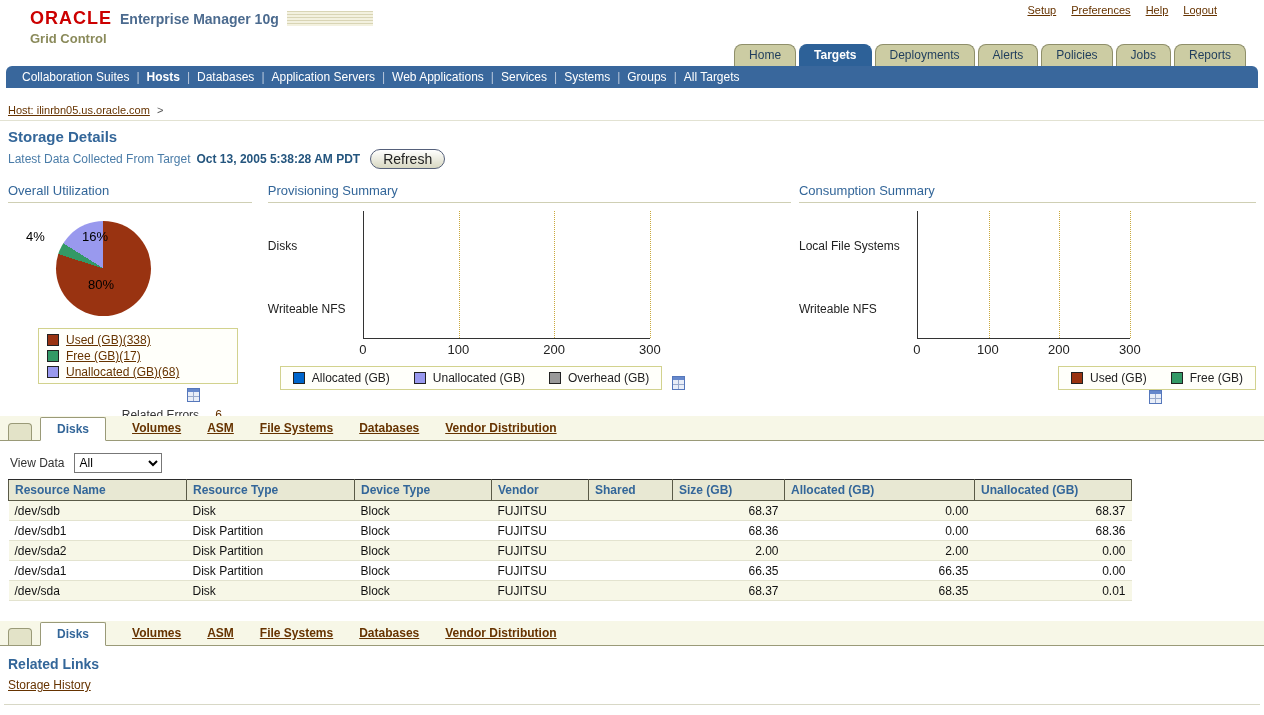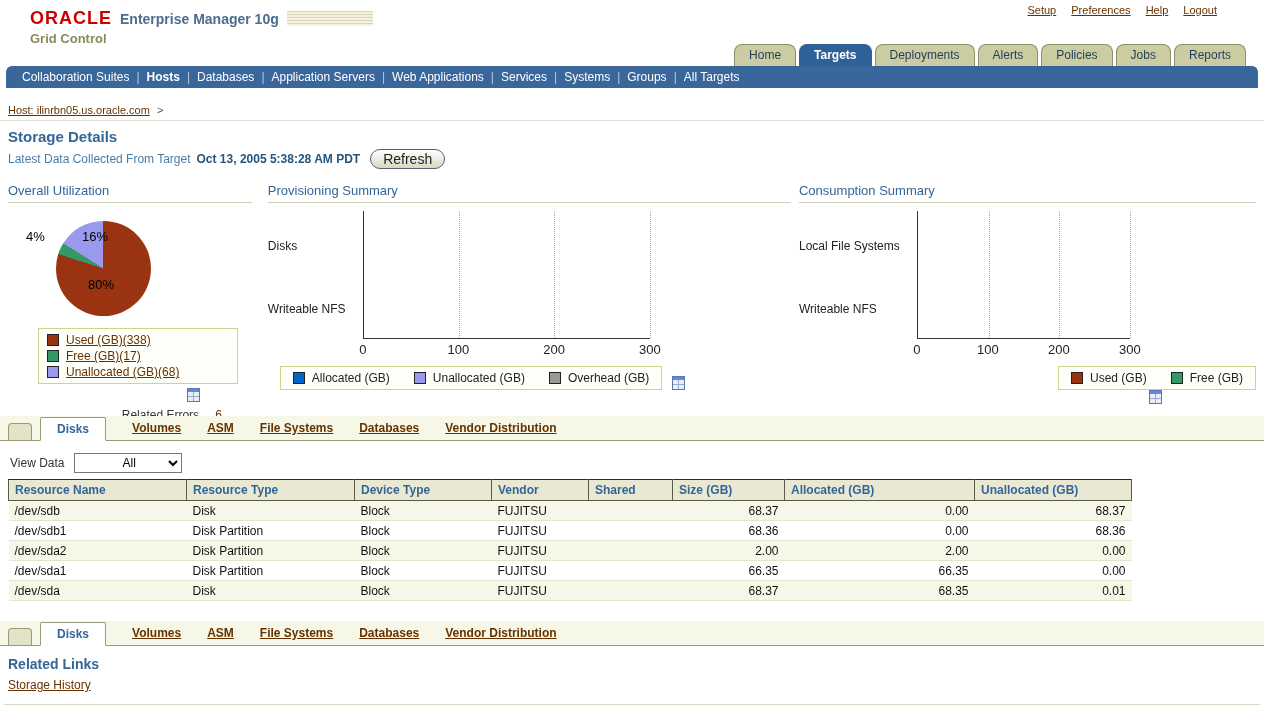--- a/index.html
+++ b/index.html
@@ -100,22 +100,22 @@
     display:flex; align-items:flex-end; margin-top:10px; }
   .stub { width:24px; height:17px; background:#e3e3c8; border:1px solid #9a9a78; border-bottom:none;
     border-radius:4px 4px 0 0; margin-left:8px; }
   .stab { position:relative; bottom:-1px; background:#fff; border:1px solid #9a9a78; border-bottom:1px solid #fff;
     border-radius:2px 2px 0 0; color:#336699; font-weight:bold; font-size:12px;
     padding:4px 16px 4px; margin-left:8px; cursor:pointer; }
   .slink { font-weight:bold; font-size:12px; margin-left:26px; padding-bottom:5px; }
 
   
   .viewdata { display:flex; align-items:center; padding:12px 0 6px 10px; }
-  .viewdata select { margin-left:10px; width:108px; height:20px; font-size:12px;
-    font-family:"Liberation Sans", sans-serif; border:1px solid #777; background:#fff;padding-left:43px; }
+  .viewdata select { margin-left:10px; width:88px; height:20px; font-size:12px;
+    font-family:"Liberation Sans", sans-serif; border:1px solid #777; background:#fff; }
 
   
   table.data { border-collapse:collapse; margin-left:8px; width:1123px; table-layout:fixed; }
   table.data th { background:#e8e8d3; color:#336699; font-weight:bold; font-size:12px; text-align:left;
     padding:3px 6px; border-top:1px solid #2b2b2b; border-bottom:1px solid #5a5a47;
     border-right:1px solid #5a5a47; white-space:nowrap; overflow:hidden; }
   table.data th:first-child { border-left:1px solid #5a5a47; }
   table.data td { font-size:12px; color:#111; padding:2.5px 6px; border-bottom:1px solid #e3e3cf;
     white-space:nowrap; overflow:hidden; }
   table.data tr.odd td { background:#f7f7e7; }

